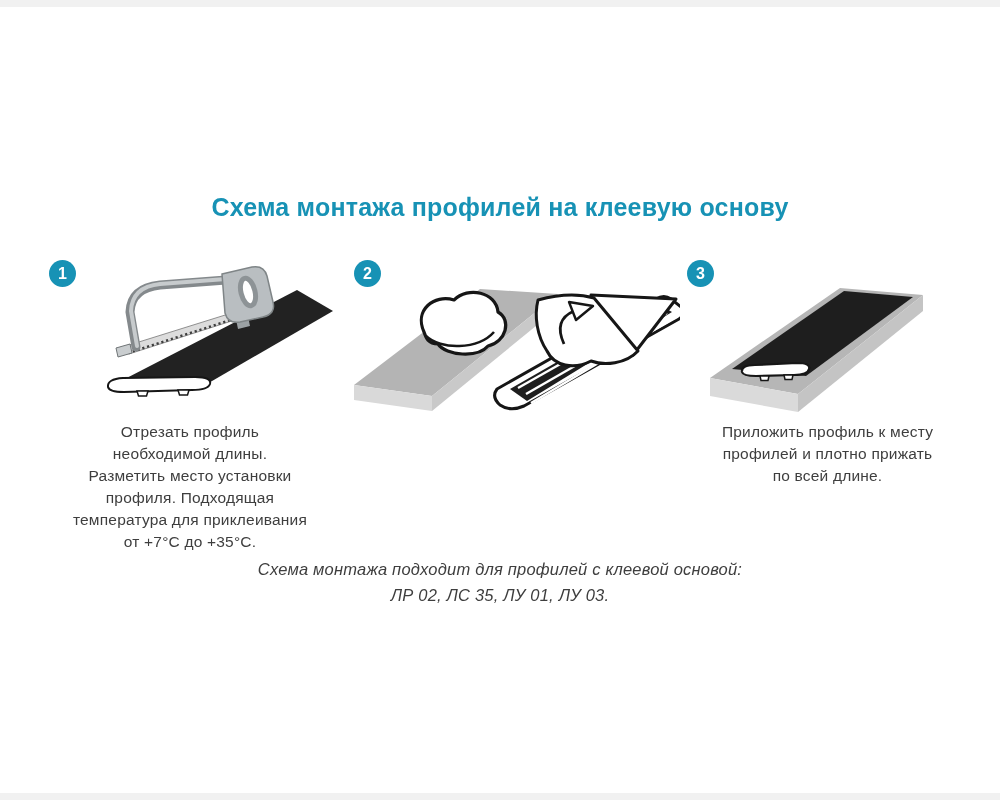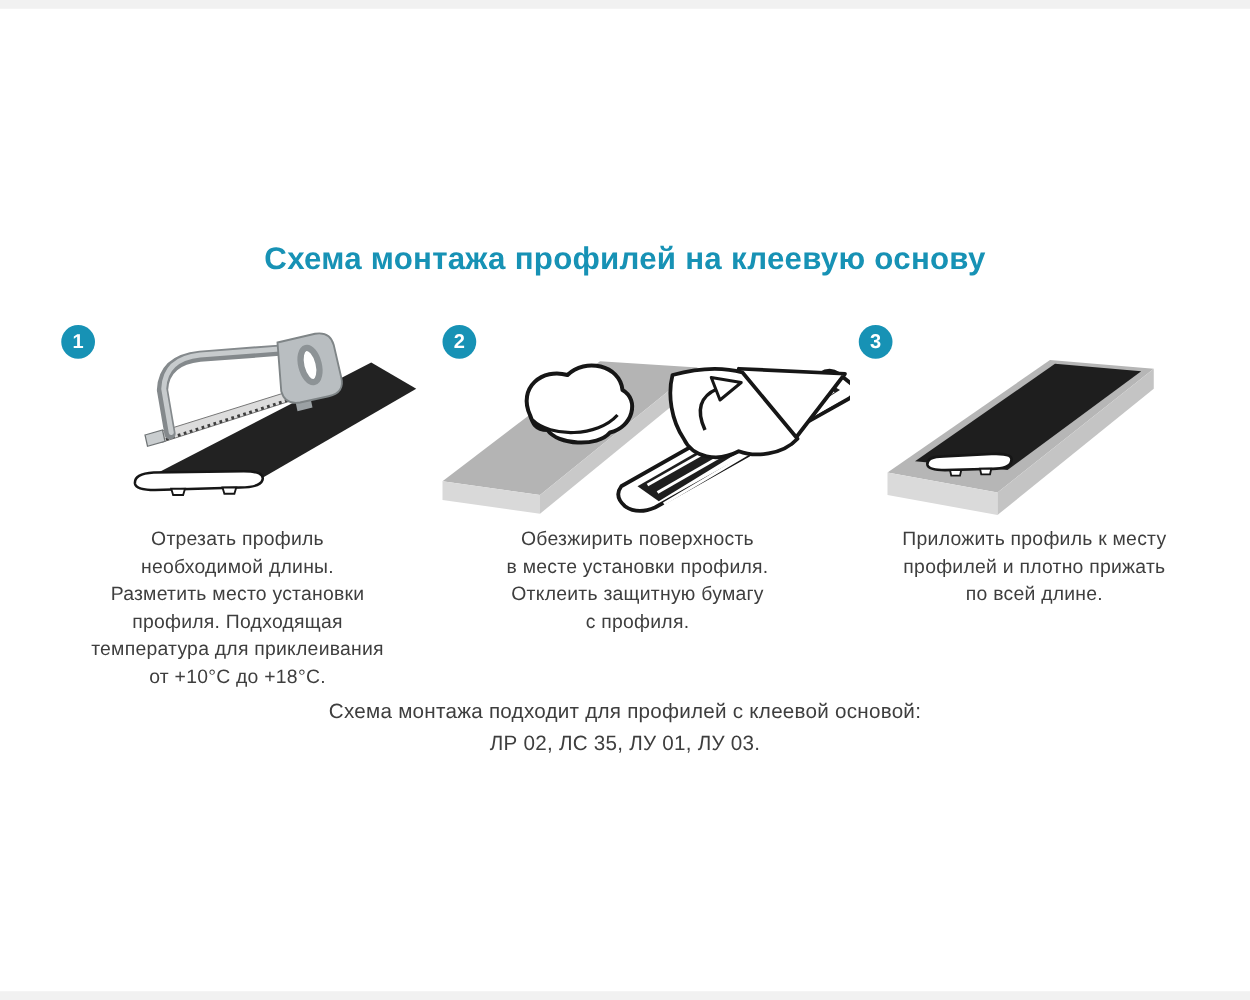--- a/index.html
+++ b/index.html
@@ -21,21 +21,21 @@
            background:var(--accent); color:#fff; font-size:16px; font-weight:700;
            display:flex; align-items:center; justify-content:center; z-index:2; }
   .s1 .badge { left:9px; }
   .s2 .badge { left:14px; }
   .s3 .badge { left:7px; }
   .illustration { display:block; }
   .caption { margin-top:8px; text-align:center; white-space:pre-line; color:var(--text);
              font-size:15.5px; line-height:22px; letter-spacing:.2px; }
   .footer { position:absolute; top:556px; left:0; width:1000px; text-align:center;
             white-space:pre-line; color:var(--text); font-size:16.5px; line-height:26px;
-            letter-spacing:.2px; }
+            letter-spacing:.2px;font-style:italic; }
 </style>
 </head>
 <body>
 
 <div class="page">
   <div class="edge-strip top"></div>
 
   <h1 class="title">Схема монтажа профилей на клеевую основу</h1>
 
   <div class="steps">
@@ -63,21 +63,21 @@
           <polygon points="194,52 206,49 210,68 198,71" fill="#9ba1a4"></polygon>
           <path d="M182,16 L212,9 Q224,7 227,18 L233,44 Q236,56 223,59 L200,64 Q188,66 185,55 Z" fill="#b9bec1" stroke="#7f8587" stroke-width="1.5"></path>
           <ellipse cx="208" cy="34" rx="7" ry="14" transform="rotate(-14 208 34)" fill="#ffffff" stroke="#8d9396" stroke-width="5"></ellipse>
         </g>
       </svg>
       <p class="caption">Отрезать профиль
 необходимой длины.
 Разметить место установки
 профиля. Подходящая
 температура для приклеивания
-от +10°С до +18°С.</p>
+от +7°С до +35°С.</p>
     </div>
 
     <div class="step s2">
       <div class="badge">
         <span>2</span>
       </div>
       <svg class="illustration" width="340" height="155" viewBox="0 0 340 155">
 
         <g>
           <polygon points="14,127 140,31 218,36 92,138" fill="#b4b4b4"></polygon>
@@ -95,24 +95,20 @@
           <polygon points="170,131 318,46 332,54 187,143" fill="#1e1e1e"></polygon>
           <line x1="178" y1="130" x2="321" y2="49" stroke="#ffffff" stroke-width="2.4"></line>
           <line x1="186" y1="136" x2="327" y2="55" stroke="#ffffff" stroke-width="2.4"></line>
           <line x1="191" y1="145" x2="334" y2="60" stroke="#ffffff" stroke-width="2.4"></line>
           <polygon points="251,37 336,41 293,97 249,70" fill="#ffffff" stroke="#161616" stroke-width="3" stroke-linejoin="round"></polygon>
           <path d="M198,42 C220,36 240,36 254,40 L298,93 C286,106 264,108 251,103 C234,112 214,108 207,93 C197,78 194,58 198,42 Z" fill="#ffffff" stroke="#161616" stroke-width="3" stroke-linejoin="round"></path>
           <path d="M224,86 Q213,62 234,53" fill="none" stroke="#161616" stroke-width="2.8"></path>
           <polygon points="229,44 253,48 236,62" fill="#ffffff" stroke="#161616" stroke-width="2.4" stroke-linejoin="round"></polygon>
         </g>
       </svg>
-      <p class="caption">Обезжирить поверхность
-в месте установки профиля.
-Отклеить защитную бумагу
-с профиля.</p>
     </div>
 
     <div class="step s3">
       <div class="badge">
         <span>3</span>
       </div>
       <svg class="illustration" width="295" height="155" viewBox="0 0 295 155">
 
         <g>
           <polygon points="30,120 160,30 243,37 118,136" fill="#b6b6b6"></polygon>

